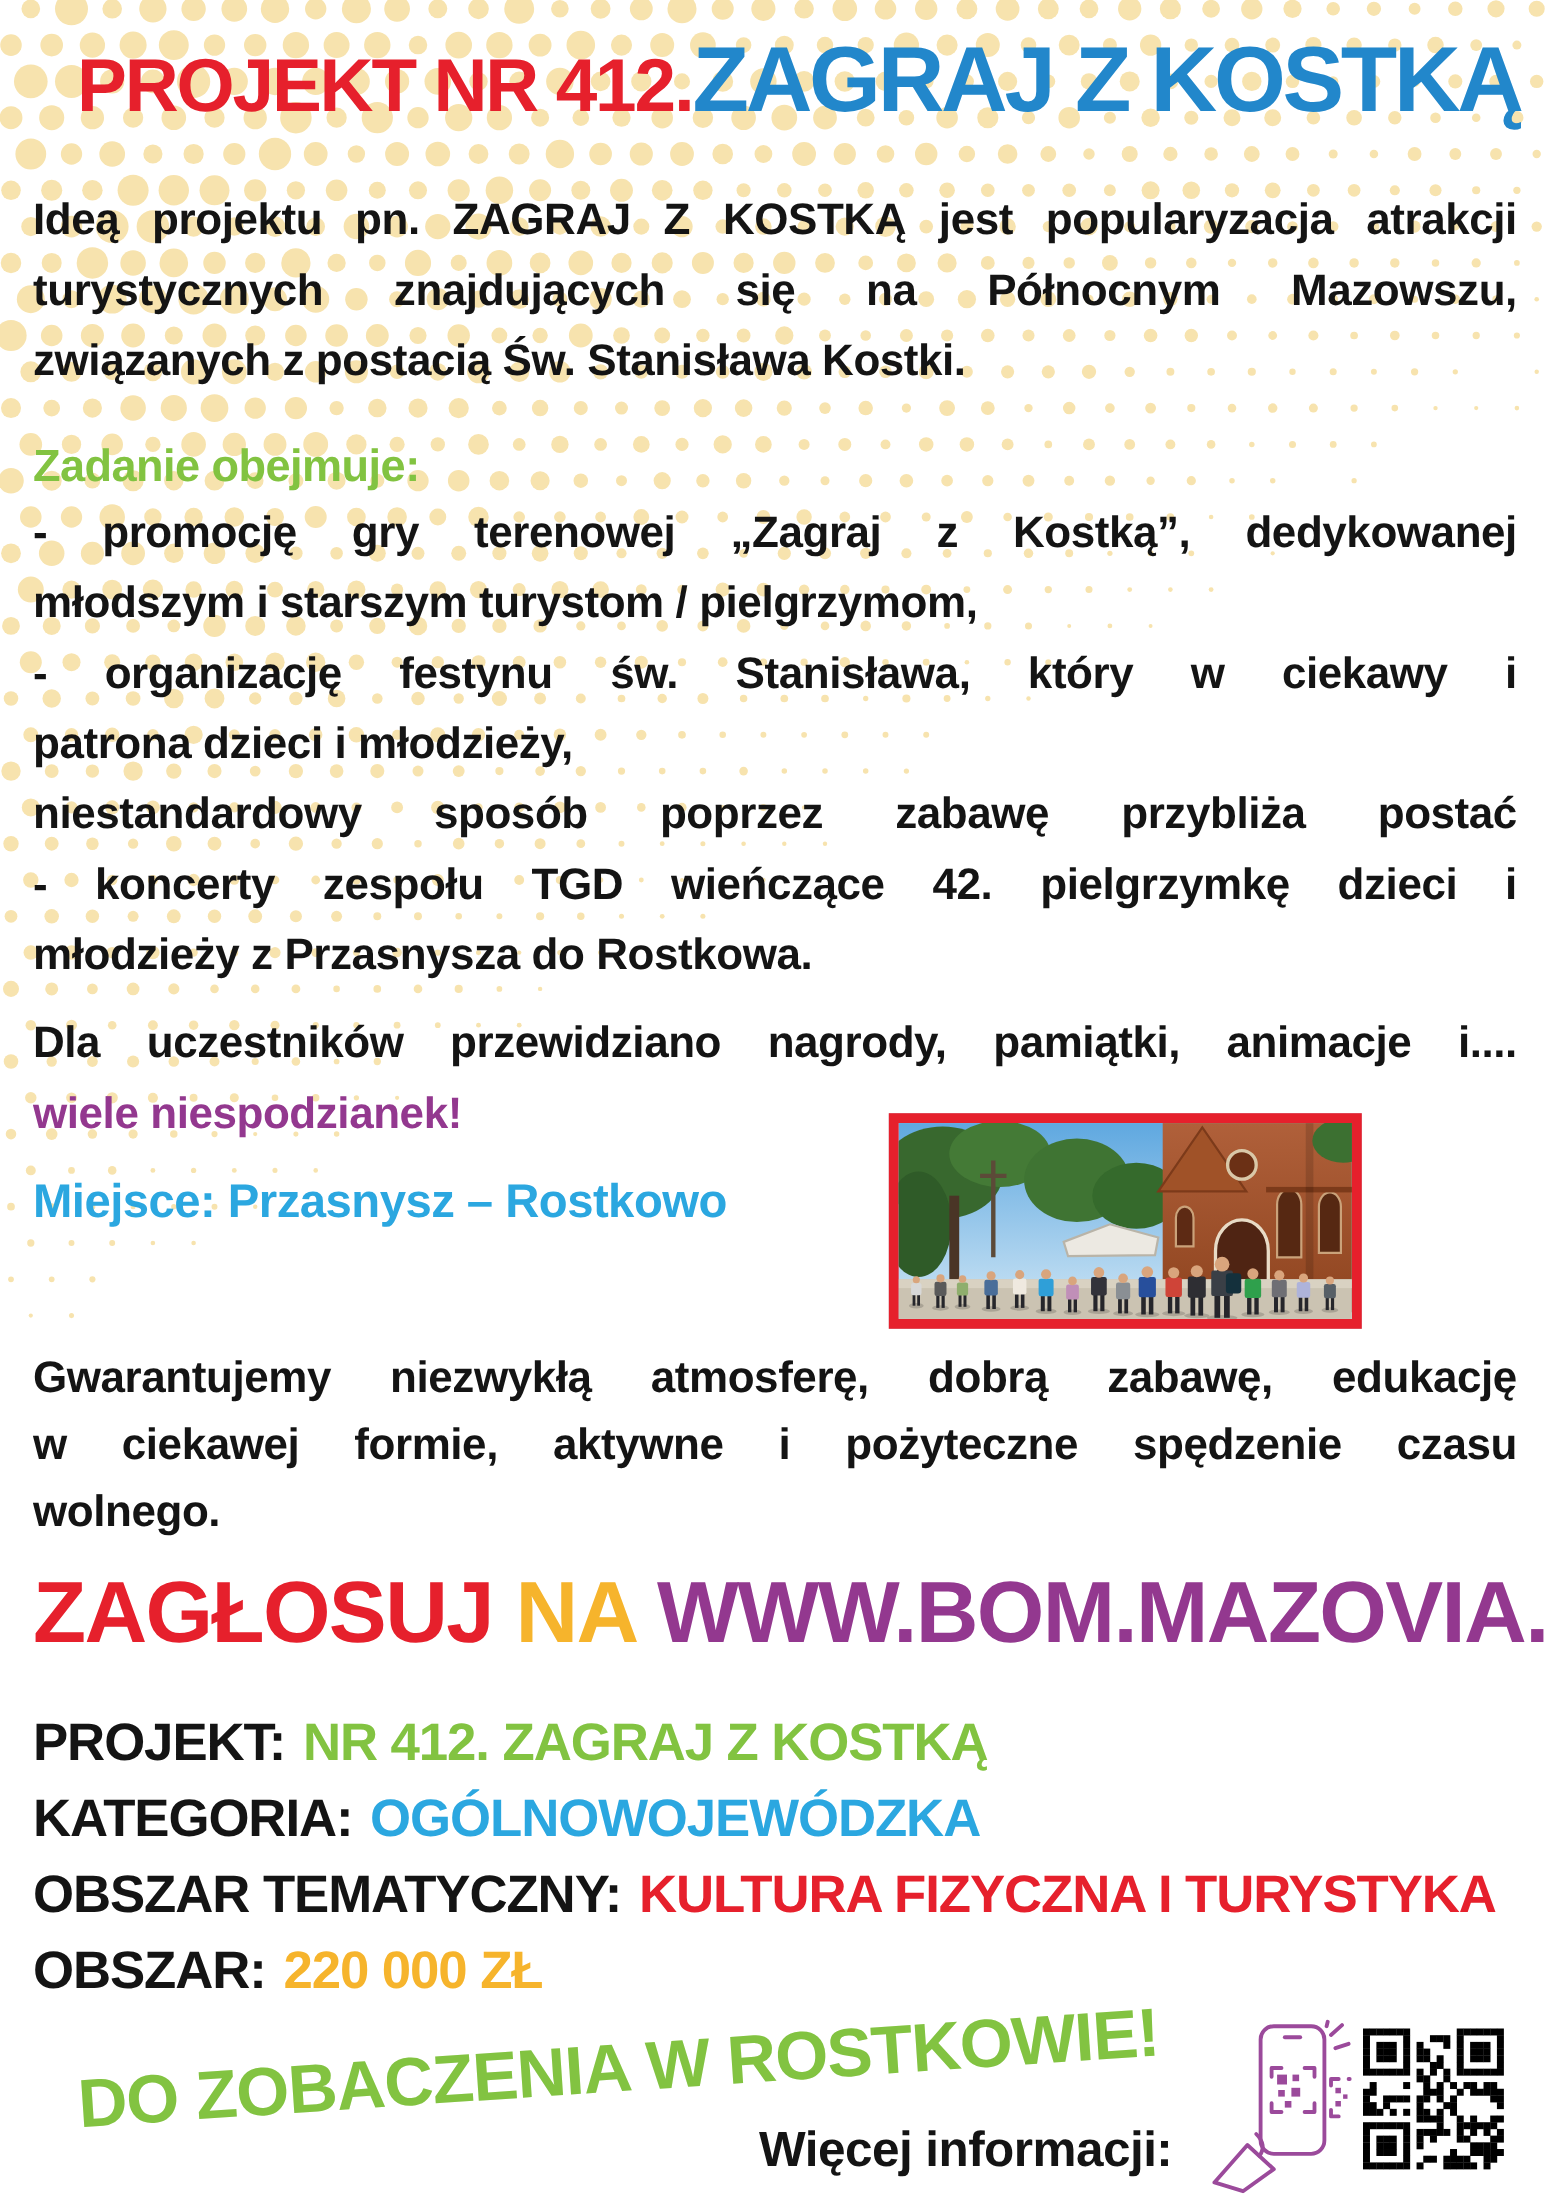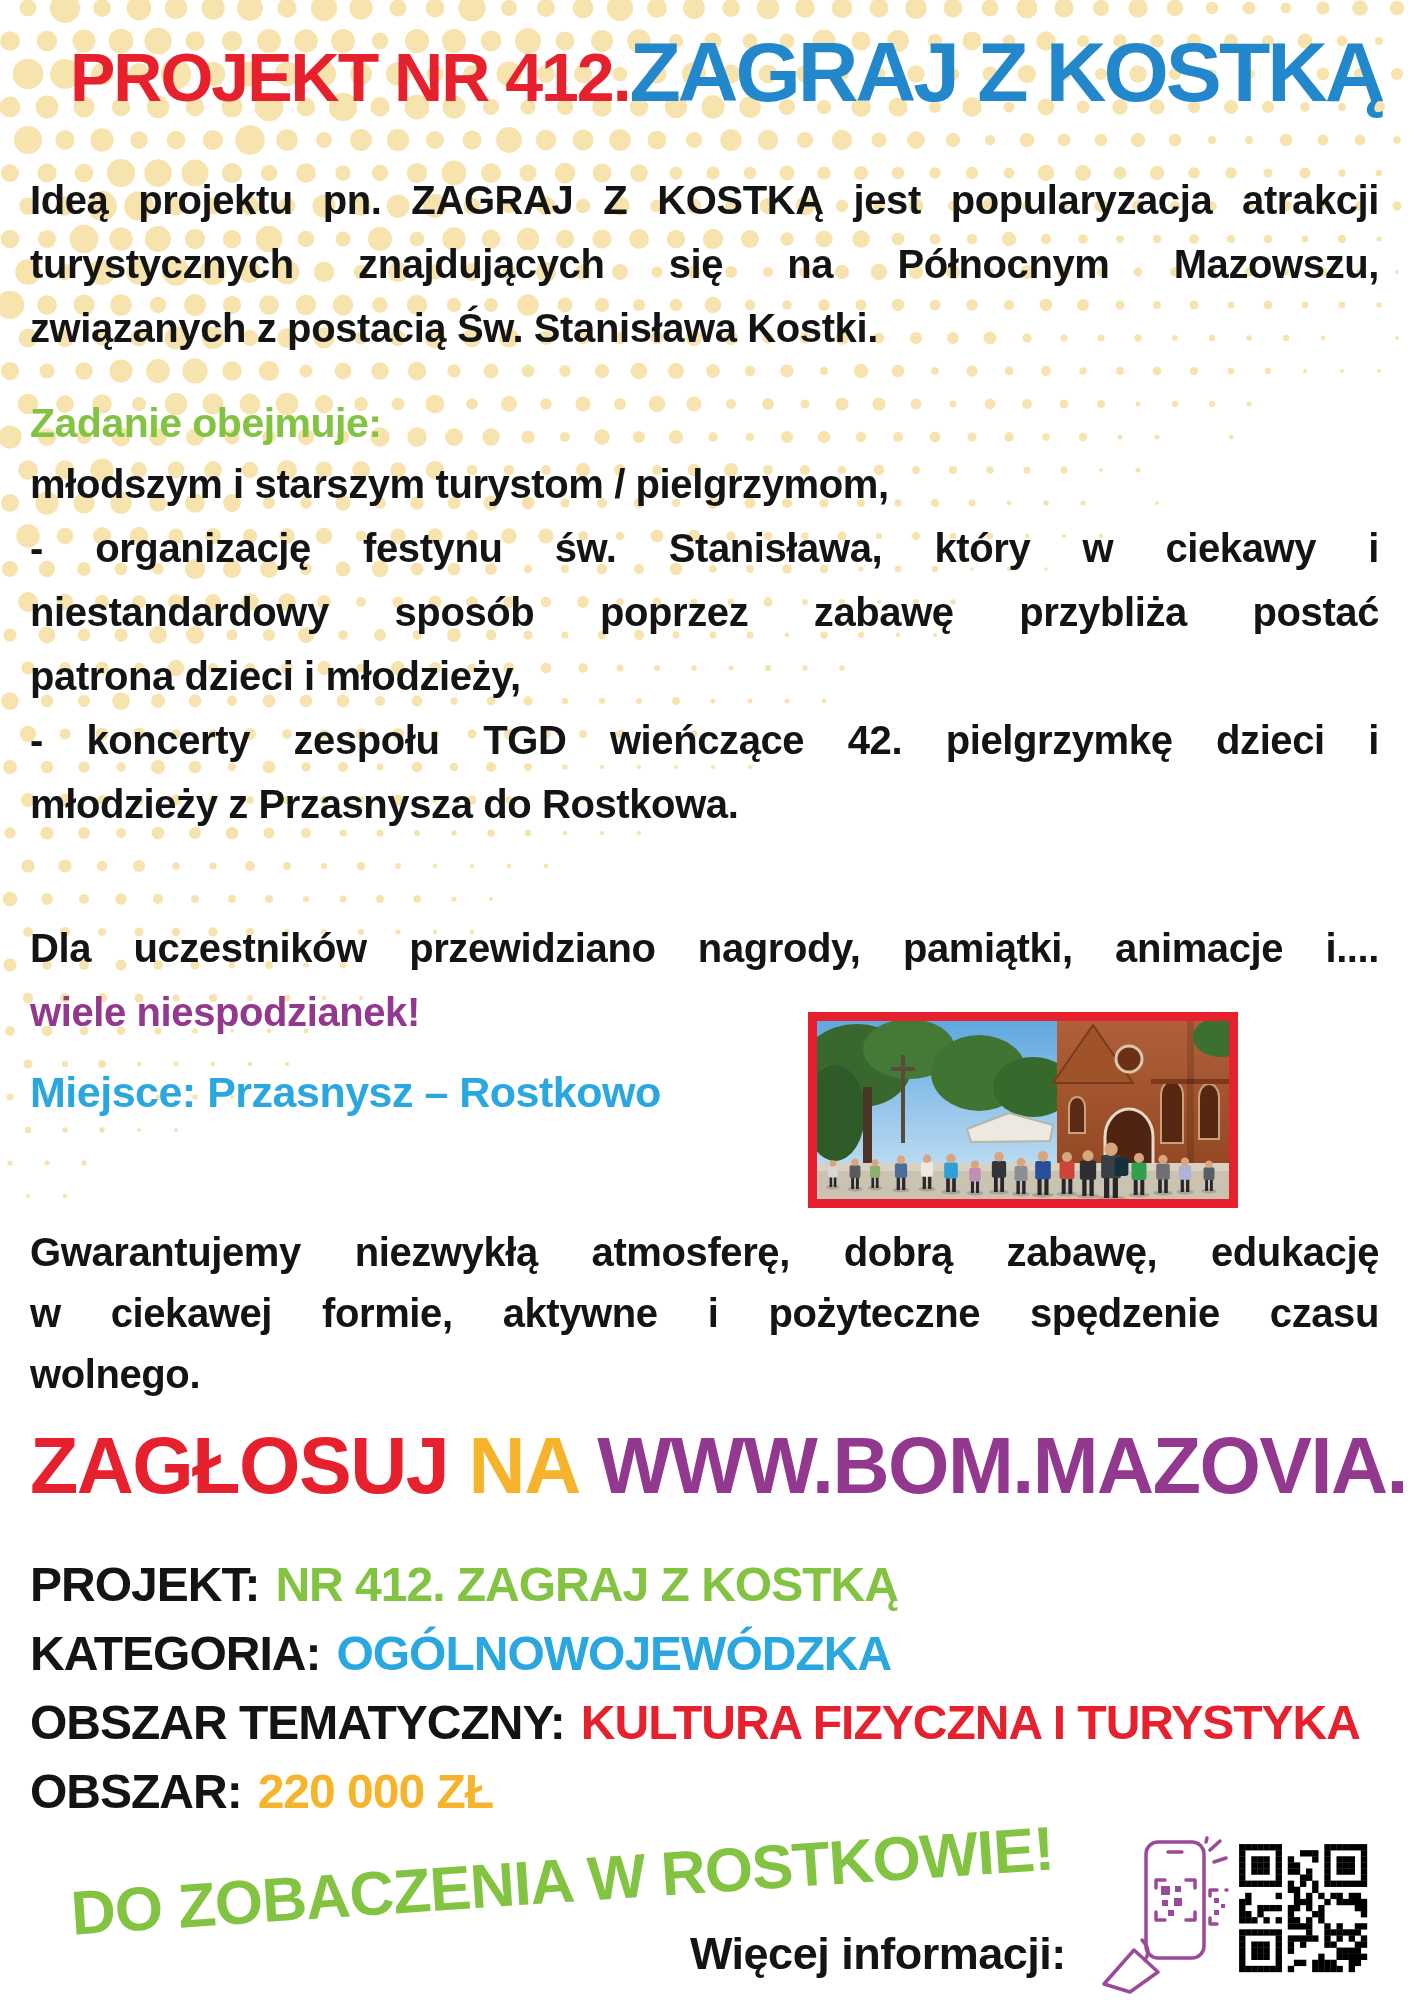--- a/index.html
+++ b/index.html
@@ -974,24 +974,25 @@
 
   <section class="layer textblock intro">
     <div class="line j">Ideą projektu pn. ZAGRAJ Z KOSTKĄ jest popularyzacja atrakcji</div>
     <div class="line j">turystycznych znajdujących się na Północnym Mazowszu,</div>
     <div class="line">związanych z postacią Św. Stanisława Kostki.</div>
   </section>
 
   <div class="layer task-heading">Zadanie obejmuje:</div>
 
   <section class="layer textblock tasklines">
+    <div class="line j">- promocję gry terenowej „Zagraj z Kostką”, dedykowanej</div>
     <div class="line">młodszym i starszym turystom / pielgrzymom,</div>
     <div class="line j">- organizację festynu św. Stanisława, który w ciekawy i</div>
+    <div class="line">patrona dzieci i młodzieży,</div>
     <div class="line j">niestandardowy sposób poprzez zabawę przybliża postać</div>
-    <div class="line">patrona dzieci i młodzieży,</div>
     <div class="line j">- koncerty zespołu TGD wieńczące 42. pielgrzymkę dzieci i</div>
     <div class="line">młodzieży z Przasnysza do Rostkowa.</div>
   </section>
 
   <section class="layer textblock prizes">
     <div class="line j">Dla uczestników przewidziano nagrody, pamiątki, animacje i....</div>
     <div class="line purple-text">wiele niespodzianek!</div>
   </section>
 
   <div class="layer place">Miejsce: Przasnysz – Rostkowo</div>

